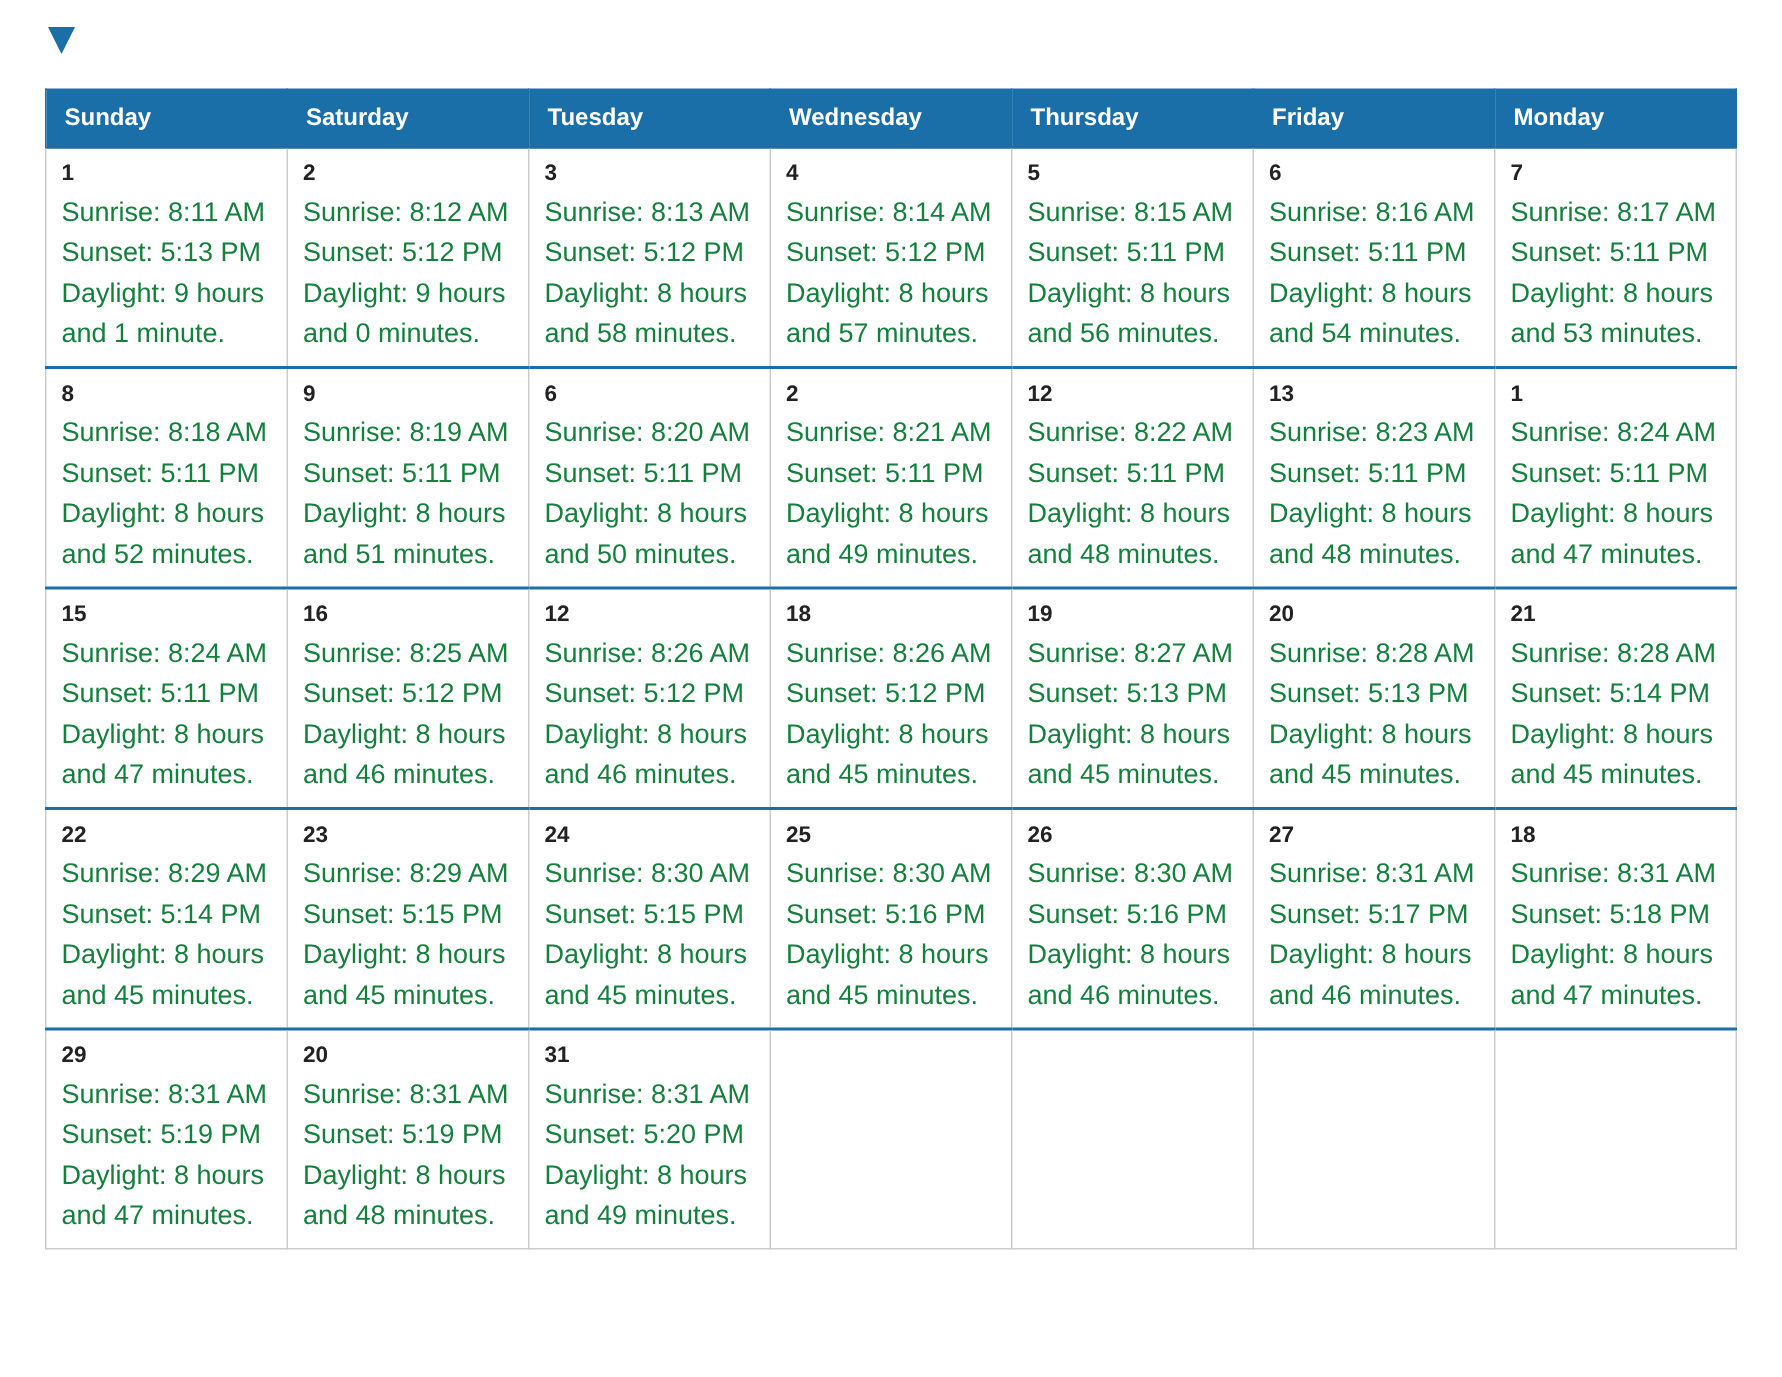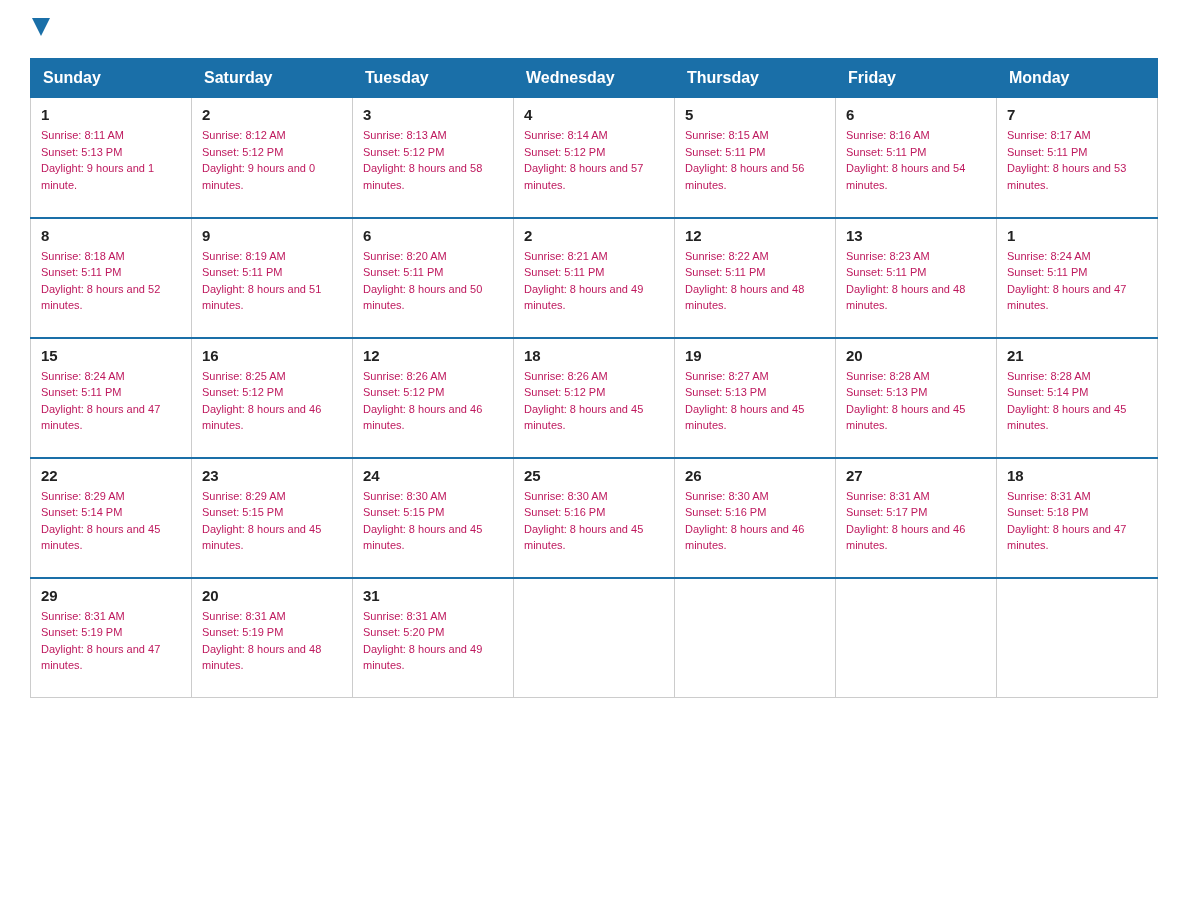--- a/index.html
+++ b/index.html
@@ -59,23 +59,23 @@
       min-height: 110px;
       height: 120px;
     }
     .day-number {
       font-size: 15px;
       font-weight: bold;
       margin-bottom: 4px;
       color: #222;
     }
     .day-info {
-      font-size: 11px;
+      font-size: 18px;
       line-height: 1.5;
-      color: #be185d;
+      color: #15803d;
     }
     .empty-cell {
       background: #fff;
     }
     .row-divider td {
       border-top: 2px solid #1a6fa8;
     }
   </style>
 </head>
 <body>

